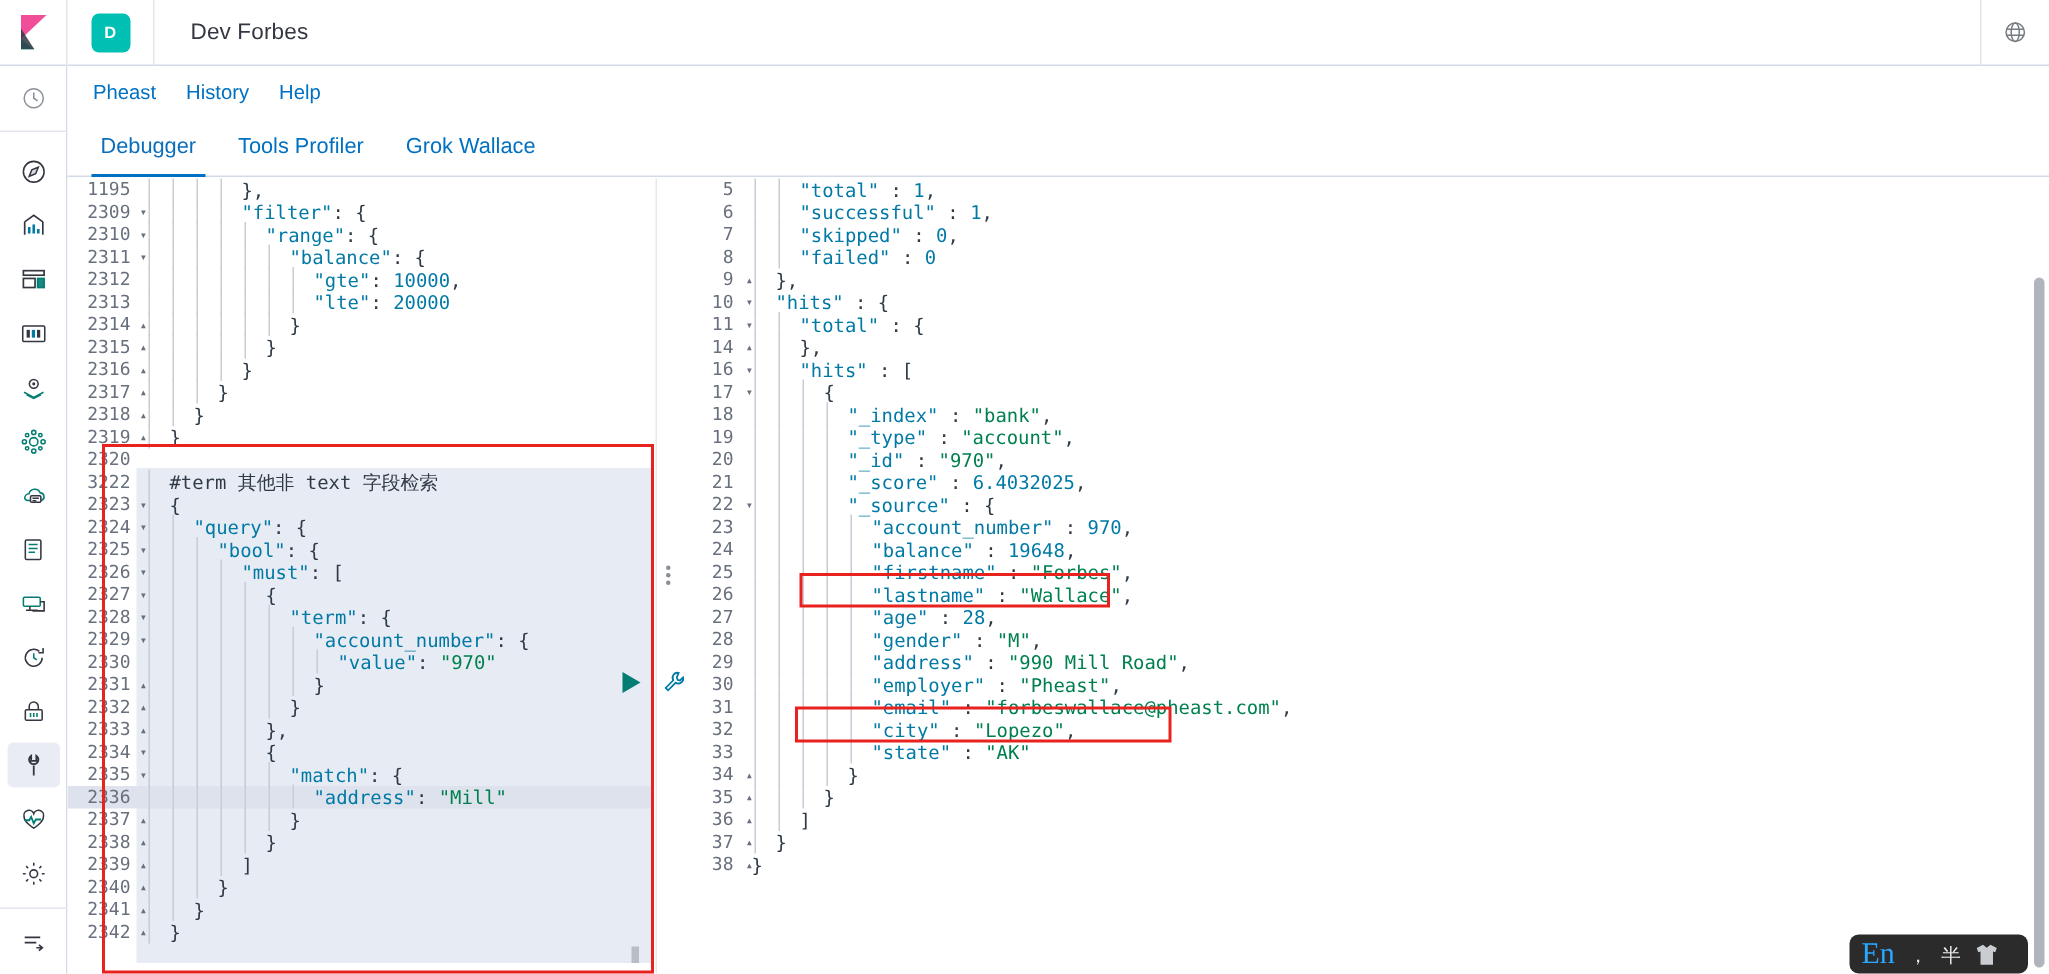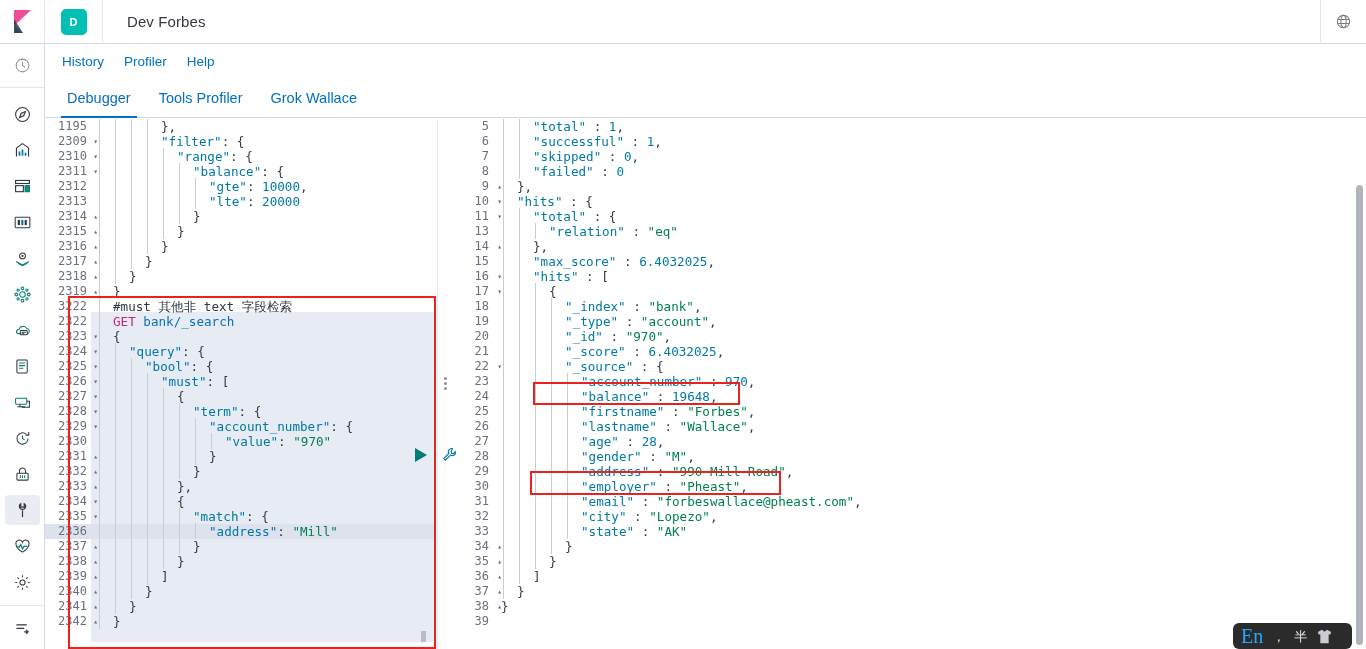--- a/index.html
+++ b/index.html
@@ -388,22 +388,22 @@
     </div>
   </div>
   <div class="rail-bottom">
     <svg width="19" height="19" viewBox="0 0 22 22" fill="none" stroke="#343741" stroke-width="1.3">
       <path d="M4 8h12 M4 12h9 M13 16h4 M15 13.8 17.6 16 15 18.2"></path>
     </svg>
   </div>
 </div>
 
 <div class="menubar">
+  <div class="menu-item">Pheast</div>
   <div class="menu-item">History</div>
-  <div class="menu-item">Profiler</div>
   <div class="menu-item">Help</div>
 </div>
 
 <div class="tabbar">
   <div class="tab active">Debugger</div>
   <div class="tab">Tools Profiler</div>
   <div class="tab">Grok Wallace</div>
 </div>
 
 <div class="workspace">
@@ -417,22 +417,22 @@
         <div class="code-line"><span class="gutter">2310<span class="fold">▾</span></span><span class="code-body"><span class="guide" style="left:8px"></span><span class="guide" style="left:24px"></span><span class="guide" style="left:40px"></span><span class="guide" style="left:56px"></span><span class="guide" style="left:72px"></span><span style="padding-left:80px"><span class="k">"range"</span><span class="p">: {</span></span></span></div>
         <div class="code-line"><span class="gutter">2311<span class="fold">▾</span></span><span class="code-body"><span class="guide" style="left:8px"></span><span class="guide" style="left:24px"></span><span class="guide" style="left:40px"></span><span class="guide" style="left:56px"></span><span class="guide" style="left:72px"></span><span class="guide" style="left:88px"></span><span style="padding-left:96px"><span class="k">"balance"</span><span class="p">: {</span></span></span></div>
         <div class="code-line"><span class="gutter">2312</span><span class="code-body"><span class="guide" style="left:8px"></span><span class="guide" style="left:24px"></span><span class="guide" style="left:40px"></span><span class="guide" style="left:56px"></span><span class="guide" style="left:72px"></span><span class="guide" style="left:88px"></span><span class="guide" style="left:104px"></span><span style="padding-left:112px"><span class="k">"gte"</span><span class="p">: </span><span class="n">10000</span><span class="p">,</span></span></span></div>
         <div class="code-line"><span class="gutter">2313</span><span class="code-body"><span class="guide" style="left:8px"></span><span class="guide" style="left:24px"></span><span class="guide" style="left:40px"></span><span class="guide" style="left:56px"></span><span class="guide" style="left:72px"></span><span class="guide" style="left:88px"></span><span class="guide" style="left:104px"></span><span style="padding-left:112px"><span class="k">"lte"</span><span class="p">: </span><span class="n">20000</span></span></span></div>
         <div class="code-line"><span class="gutter">2314<span class="fold">▴</span></span><span class="code-body"><span class="guide" style="left:8px"></span><span class="guide" style="left:24px"></span><span class="guide" style="left:40px"></span><span class="guide" style="left:56px"></span><span class="guide" style="left:72px"></span><span class="guide" style="left:88px"></span><span style="padding-left:96px"><span class="p">}</span></span></span></div>
         <div class="code-line"><span class="gutter">2315<span class="fold">▴</span></span><span class="code-body"><span class="guide" style="left:8px"></span><span class="guide" style="left:24px"></span><span class="guide" style="left:40px"></span><span class="guide" style="left:56px"></span><span class="guide" style="left:72px"></span><span style="padding-left:80px"><span class="p">}</span></span></span></div>
         <div class="code-line"><span class="gutter">2316<span class="fold">▴</span></span><span class="code-body"><span class="guide" style="left:8px"></span><span class="guide" style="left:24px"></span><span class="guide" style="left:40px"></span><span class="guide" style="left:56px"></span><span style="padding-left:64px"><span class="p">}</span></span></span></div>
         <div class="code-line"><span class="gutter">2317<span class="fold">▴</span></span><span class="code-body"><span class="guide" style="left:8px"></span><span class="guide" style="left:24px"></span><span class="guide" style="left:40px"></span><span style="padding-left:48px"><span class="p">}</span></span></span></div>
         <div class="code-line"><span class="gutter">2318<span class="fold">▴</span></span><span class="code-body"><span class="guide" style="left:8px"></span><span class="guide" style="left:24px"></span><span style="padding-left:32px"><span class="p">}</span></span></span></div>
         <div class="code-line"><span class="gutter">2319<span class="fold">▴</span></span><span class="code-body"><span class="guide" style="left:8px"></span><span style="padding-left:16px"><span class="p">}</span></span></span></div>
-        <div class="code-line"><span class="gutter">3222</span><span class="code-body"><span class="guide" style="left:8px"></span><span style="padding-left:16px"><span class="cm">#must 其他非 text 字段检索</span></span></span></div>
-        <div class="code-line"><span class="gutter">2322</span><span class="code-body"><span class="guide" style="left:8px"></span><span style="padding-left:16px"><span class="meth">GET</span> <span class="url">bank/_search</span></span></span></div>
+        <div class="code-line"><span class="gutter">2320</span><span class="code-body"><span style="padding-left:0px"></span></span></div>
+        <div class="code-line"><span class="gutter">3222</span><span class="code-body"><span class="guide" style="left:8px"></span><span style="padding-left:16px"><span class="cm">#term 其他非 text 字段检索</span></span></span></div>
         <div class="code-line"><span class="gutter">2323<span class="fold">▾</span></span><span class="code-body"><span class="guide" style="left:8px"></span><span style="padding-left:16px"><span class="p">{</span></span></span></div>
         <div class="code-line"><span class="gutter">2324<span class="fold">▾</span></span><span class="code-body"><span class="guide" style="left:8px"></span><span class="guide" style="left:24px"></span><span style="padding-left:32px"><span class="k">"query"</span><span class="p">: {</span></span></span></div>
         <div class="code-line"><span class="gutter">2325<span class="fold">▾</span></span><span class="code-body"><span class="guide" style="left:8px"></span><span class="guide" style="left:24px"></span><span class="guide" style="left:40px"></span><span style="padding-left:48px"><span class="k">"bool"</span><span class="p">: {</span></span></span></div>
         <div class="code-line"><span class="gutter">2326<span class="fold">▾</span></span><span class="code-body"><span class="guide" style="left:8px"></span><span class="guide" style="left:24px"></span><span class="guide" style="left:40px"></span><span class="guide" style="left:56px"></span><span style="padding-left:64px"><span class="k">"must"</span><span class="p">: [</span></span></span></div>
         <div class="code-line"><span class="gutter">2327<span class="fold">▾</span></span><span class="code-body"><span class="guide" style="left:8px"></span><span class="guide" style="left:24px"></span><span class="guide" style="left:40px"></span><span class="guide" style="left:56px"></span><span class="guide" style="left:72px"></span><span style="padding-left:80px"><span class="p">{</span></span></span></div>
         <div class="code-line"><span class="gutter">2328<span class="fold">▾</span></span><span class="code-body"><span class="guide" style="left:8px"></span><span class="guide" style="left:24px"></span><span class="guide" style="left:40px"></span><span class="guide" style="left:56px"></span><span class="guide" style="left:72px"></span><span class="guide" style="left:88px"></span><span style="padding-left:96px"><span class="k">"term"</span><span class="p">: {</span></span></span></div>
         <div class="code-line"><span class="gutter">2329<span class="fold">▾</span></span><span class="code-body"><span class="guide" style="left:8px"></span><span class="guide" style="left:24px"></span><span class="guide" style="left:40px"></span><span class="guide" style="left:56px"></span><span class="guide" style="left:72px"></span><span class="guide" style="left:88px"></span><span class="guide" style="left:104px"></span><span style="padding-left:112px"><span class="k">"account_number"</span><span class="p">: {</span></span></span></div>
         <div class="code-line"><span class="gutter">2330</span><span class="code-body"><span class="guide" style="left:8px"></span><span class="guide" style="left:24px"></span><span class="guide" style="left:40px"></span><span class="guide" style="left:56px"></span><span class="guide" style="left:72px"></span><span class="guide" style="left:88px"></span><span class="guide" style="left:104px"></span><span class="guide" style="left:120px"></span><span style="padding-left:128px"><span class="k">"value"</span><span class="p">: </span><span class="s">"970"</span></span></span></div>
         <div class="code-line"><span class="gutter">2331<span class="fold">▴</span></span><span class="code-body"><span class="guide" style="left:8px"></span><span class="guide" style="left:24px"></span><span class="guide" style="left:40px"></span><span class="guide" style="left:56px"></span><span class="guide" style="left:72px"></span><span class="guide" style="left:88px"></span><span class="guide" style="left:104px"></span><span style="padding-left:112px"><span class="p">}</span></span></span></div>
         <div class="code-line"><span class="gutter">2332<span class="fold">▴</span></span><span class="code-body"><span class="guide" style="left:8px"></span><span class="guide" style="left:24px"></span><span class="guide" style="left:40px"></span><span class="guide" style="left:56px"></span><span class="guide" style="left:72px"></span><span class="guide" style="left:88px"></span><span style="padding-left:96px"><span class="p">}</span></span></span></div>
@@ -466,23 +466,21 @@
 
   <div class="pane pane-right" id="pane-right">
     <div id="right-lines">
         <div class="code-line"><span class="gutter">5</span><span class="code-body"><span class="guide" style="left:8px"></span><span class="guide" style="left:24px"></span><span style="padding-left:32px"><span class="k">"total"</span><span class="p"> : </span><span class="n">1</span><span class="p">,</span></span></span></div>
         <div class="code-line"><span class="gutter">6</span><span class="code-body"><span class="guide" style="left:8px"></span><span class="guide" style="left:24px"></span><span style="padding-left:32px"><span class="k">"successful"</span><span class="p"> : </span><span class="n">1</span><span class="p">,</span></span></span></div>
         <div class="code-line"><span class="gutter">7</span><span class="code-body"><span class="guide" style="left:8px"></span><span class="guide" style="left:24px"></span><span style="padding-left:32px"><span class="k">"skipped"</span><span class="p"> : </span><span class="n">0</span><span class="p">,</span></span></span></div>
         <div class="code-line"><span class="gutter">8</span><span class="code-body"><span class="guide" style="left:8px"></span><span class="guide" style="left:24px"></span><span style="padding-left:32px"><span class="k">"failed"</span><span class="p"> : </span><span class="n">0</span></span></span></div>
         <div class="code-line"><span class="gutter">9<span class="fold">▴</span></span><span class="code-body"><span class="guide" style="left:8px"></span><span style="padding-left:16px"><span class="p">},</span></span></span></div>
         <div class="code-line"><span class="gutter">10<span class="fold">▾</span></span><span class="code-body"><span class="guide" style="left:8px"></span><span style="padding-left:16px"><span class="k">"hits"</span><span class="p"> : {</span></span></span></div>
         <div class="code-line"><span class="gutter">11<span class="fold">▾</span></span><span class="code-body"><span class="guide" style="left:8px"></span><span class="guide" style="left:24px"></span><span style="padding-left:32px"><span class="k">"total"</span><span class="p"> : {</span></span></span></div>
-        <div class="code-line"><span class="gutter">13</span><span class="code-body"><span class="guide" style="left:8px"></span><span class="guide" style="left:24px"></span><span class="guide" style="left:40px"></span><span style="padding-left:48px"><span class="k">"relation"</span><span class="p"> : </span><span class="s">"eq"</span></span></span></div>
         <div class="code-line"><span class="gutter">14<span class="fold">▴</span></span><span class="code-body"><span class="guide" style="left:8px"></span><span class="guide" style="left:24px"></span><span style="padding-left:32px"><span class="p">},</span></span></span></div>
-        <div class="code-line"><span class="gutter">15</span><span class="code-body"><span class="guide" style="left:8px"></span><span class="guide" style="left:24px"></span><span style="padding-left:32px"><span class="k">"max_score"</span><span class="p"> : </span><span class="n">6.4032025</span><span class="p">,</span></span></span></div>
         <div class="code-line"><span class="gutter">16<span class="fold">▾</span></span><span class="code-body"><span class="guide" style="left:8px"></span><span class="guide" style="left:24px"></span><span style="padding-left:32px"><span class="k">"hits"</span><span class="p"> : [</span></span></span></div>
         <div class="code-line"><span class="gutter">17<span class="fold">▾</span></span><span class="code-body"><span class="guide" style="left:8px"></span><span class="guide" style="left:24px"></span><span class="guide" style="left:40px"></span><span style="padding-left:48px"><span class="p">{</span></span></span></div>
         <div class="code-line"><span class="gutter">18</span><span class="code-body"><span class="guide" style="left:8px"></span><span class="guide" style="left:24px"></span><span class="guide" style="left:40px"></span><span class="guide" style="left:56px"></span><span style="padding-left:64px"><span class="k">"_index"</span><span class="p"> : </span><span class="s">"bank"</span><span class="p">,</span></span></span></div>
         <div class="code-line"><span class="gutter">19</span><span class="code-body"><span class="guide" style="left:8px"></span><span class="guide" style="left:24px"></span><span class="guide" style="left:40px"></span><span class="guide" style="left:56px"></span><span style="padding-left:64px"><span class="k">"_type"</span><span class="p"> : </span><span class="s">"account"</span><span class="p">,</span></span></span></div>
         <div class="code-line"><span class="gutter">20</span><span class="code-body"><span class="guide" style="left:8px"></span><span class="guide" style="left:24px"></span><span class="guide" style="left:40px"></span><span class="guide" style="left:56px"></span><span style="padding-left:64px"><span class="k">"_id"</span><span class="p"> : </span><span class="s">"970"</span><span class="p">,</span></span></span></div>
         <div class="code-line"><span class="gutter">21</span><span class="code-body"><span class="guide" style="left:8px"></span><span class="guide" style="left:24px"></span><span class="guide" style="left:40px"></span><span class="guide" style="left:56px"></span><span style="padding-left:64px"><span class="k">"_score"</span><span class="p"> : </span><span class="n">6.4032025</span><span class="p">,</span></span></span></div>
         <div class="code-line"><span class="gutter">22<span class="fold">▾</span></span><span class="code-body"><span class="guide" style="left:8px"></span><span class="guide" style="left:24px"></span><span class="guide" style="left:40px"></span><span class="guide" style="left:56px"></span><span style="padding-left:64px"><span class="k">"_source"</span><span class="p"> : {</span></span></span></div>
         <div class="code-line"><span class="gutter">23</span><span class="code-body"><span class="guide" style="left:8px"></span><span class="guide" style="left:24px"></span><span class="guide" style="left:40px"></span><span class="guide" style="left:56px"></span><span class="guide" style="left:72px"></span><span style="padding-left:80px"><span class="k">"account_number"</span><span class="p"> : </span><span class="n">970</span><span class="p">,</span></span></span></div>
         <div class="code-line"><span class="gutter">24</span><span class="code-body"><span class="guide" style="left:8px"></span><span class="guide" style="left:24px"></span><span class="guide" style="left:40px"></span><span class="guide" style="left:56px"></span><span class="guide" style="left:72px"></span><span style="padding-left:80px"><span class="k">"balance"</span><span class="p"> : </span><span class="n">19648</span><span class="p">,</span></span></span></div>
         <div class="code-line"><span class="gutter">25</span><span class="code-body"><span class="guide" style="left:8px"></span><span class="guide" style="left:24px"></span><span class="guide" style="left:40px"></span><span class="guide" style="left:56px"></span><span class="guide" style="left:72px"></span><span style="padding-left:80px"><span class="k">"firstname"</span><span class="p"> : </span><span class="s">"Forbes"</span><span class="p">,</span></span></span></div>
@@ -492,21 +490,20 @@
         <div class="code-line"><span class="gutter">29</span><span class="code-body"><span class="guide" style="left:8px"></span><span class="guide" style="left:24px"></span><span class="guide" style="left:40px"></span><span class="guide" style="left:56px"></span><span class="guide" style="left:72px"></span><span style="padding-left:80px"><span class="k">"address"</span><span class="p"> : </span><span class="s">"990 Mill Road"</span><span class="p">,</span></span></span></div>
         <div class="code-line"><span class="gutter">30</span><span class="code-body"><span class="guide" style="left:8px"></span><span class="guide" style="left:24px"></span><span class="guide" style="left:40px"></span><span class="guide" style="left:56px"></span><span class="guide" style="left:72px"></span><span style="padding-left:80px"><span class="k">"employer"</span><span class="p"> : </span><span class="s">"Pheast"</span><span class="p">,</span></span></span></div>
         <div class="code-line"><span class="gutter">31</span><span class="code-body"><span class="guide" style="left:8px"></span><span class="guide" style="left:24px"></span><span class="guide" style="left:40px"></span><span class="guide" style="left:56px"></span><span class="guide" style="left:72px"></span><span style="padding-left:80px"><span class="k">"email"</span><span class="p"> : </span><span class="s">"forbeswallace@pheast.com"</span><span class="p">,</span></span></span></div>
         <div class="code-line"><span class="gutter">32</span><span class="code-body"><span class="guide" style="left:8px"></span><span class="guide" style="left:24px"></span><span class="guide" style="left:40px"></span><span class="guide" style="left:56px"></span><span class="guide" style="left:72px"></span><span style="padding-left:80px"><span class="k">"city"</span><span class="p"> : </span><span class="s">"Lopezo"</span><span class="p">,</span></span></span></div>
         <div class="code-line"><span class="gutter">33</span><span class="code-body"><span class="guide" style="left:8px"></span><span class="guide" style="left:24px"></span><span class="guide" style="left:40px"></span><span class="guide" style="left:56px"></span><span class="guide" style="left:72px"></span><span style="padding-left:80px"><span class="k">"state"</span><span class="p"> : </span><span class="s">"AK"</span></span></span></div>
         <div class="code-line"><span class="gutter">34<span class="fold">▴</span></span><span class="code-body"><span class="guide" style="left:8px"></span><span class="guide" style="left:24px"></span><span class="guide" style="left:40px"></span><span class="guide" style="left:56px"></span><span style="padding-left:64px"><span class="p">}</span></span></span></div>
         <div class="code-line"><span class="gutter">35<span class="fold">▴</span></span><span class="code-body"><span class="guide" style="left:8px"></span><span class="guide" style="left:24px"></span><span class="guide" style="left:40px"></span><span style="padding-left:48px"><span class="p">}</span></span></span></div>
         <div class="code-line"><span class="gutter">36<span class="fold">▴</span></span><span class="code-body"><span class="guide" style="left:8px"></span><span class="guide" style="left:24px"></span><span style="padding-left:32px"><span class="p">]</span></span></span></div>
         <div class="code-line"><span class="gutter">37<span class="fold">▴</span></span><span class="code-body"><span class="guide" style="left:8px"></span><span style="padding-left:16px"><span class="p">}</span></span></span></div>
         <div class="code-line"><span class="gutter">38<span class="fold">▴</span></span><span class="code-body"><span style="padding-left:0px"><span class="p">}</span></span></span></div>
-        <div class="code-line"><span class="gutter">39</span><span class="code-body"><span style="padding-left:0px"></span></span></div>
       </div>
   </div>
 
   <div class="mini-scroll" style="left:376px; top:512px;"></div>
 </div>
 
 <div id="annot-layer">
     <div class="annot" style="left: 68px; top: 296px; width: 368px; height: 353px;"></div>
     <div class="annot" style="left: 533px; top: 382px; width: 207px; height: 23px;"></div>
     <div class="annot" style="left: 530px; top: 471px; width: 251px; height: 24px;"></div>

